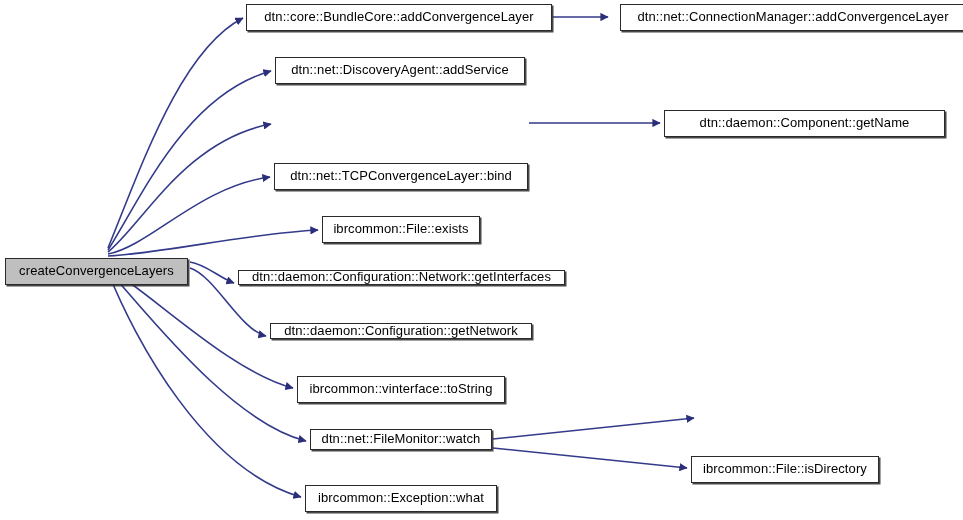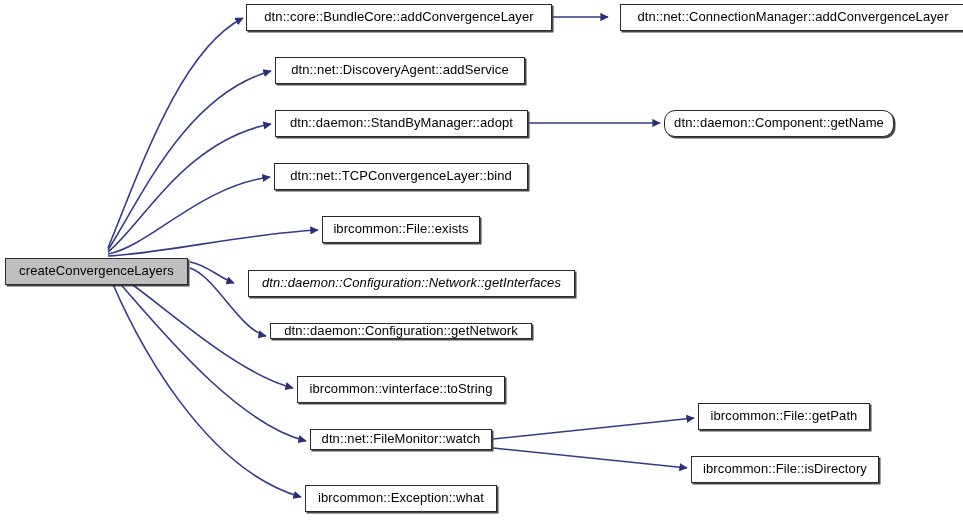--- a/index.html
+++ b/index.html
@@ -87,55 +87,49 @@
   </div>
 
   <div class="gnode" style="left:612px; top:4px; width:346px; height:27px;margin-left:8px;">
     <span>dtn::net::ConnectionManager::addConvergenceLayer</span>
   </div>
 
   <div class="gnode" style="left:275px; top:57px; width:250px; height:27px;">
     <span>dtn::net::DiscoveryAgent::addService</span>
   </div>
 
-  <div class="gnode" style="left:275px; top:110px; width:253px; height:27px;">
-    <span>dtn::daemon::StandByManager::adopt</span>
-  </div>
 
-  <div class="gnode" style="left:664px; top:110px; width:230px; height:27px;border-radius:11px;">
+  <div class="gnode" style="left:664px; top:110px; width:281px; height:27px;">
     <span>dtn::daemon::Component::getName</span>
   </div>
 
   <div class="gnode" style="left:274px; top:163px; width:254px; height:27px;">
     <span>dtn::net::TCPConvergenceLayer::bind</span>
   </div>
 
   <div class="gnode" style="left:322px; top:216px; width:158px; height:27px;">
     <span>ibrcommon::File::exists</span>
   </div>
 
-  <div class="gnode" style="left:248px; top:270px; width:327px; height:27px;font-style:italic;">
+  <div class="gnode" style="left:238px; top:270px; width:327px; height:15px;">
     <span>dtn::daemon::Configuration::Network::getInterfaces</span>
   </div>
 
   <div class="gnode" style="left:270px; top:323px; width:262px; height:16px;">
     <span>dtn::daemon::Configuration::getNetwork</span>
   </div>
 
   <div class="gnode" style="left:297px; top:376px; width:208px; height:27px;">
     <span>ibrcommon::vinterface::toString</span>
   </div>
 
   <div class="gnode" style="left:310px; top:429px; width:182px; height:21px;">
     <span>dtn::net::FileMonitor::watch</span>
   </div>
 
-  <div class="gnode" style="left:698px; top:403px; width:172px; height:27px;">
-    <span>ibrcommon::File::getPath</span>
-  </div>
 
   <div class="gnode" style="left:691px; top:456px; width:188px; height:27px;">
     <span>ibrcommon::File::isDirectory</span>
   </div>
 
   <div class="gnode" style="left:305px; top:485px; width:192px; height:27px;">
     <span>ibrcommon::Exception::what</span>
   </div>
 
 </div>

